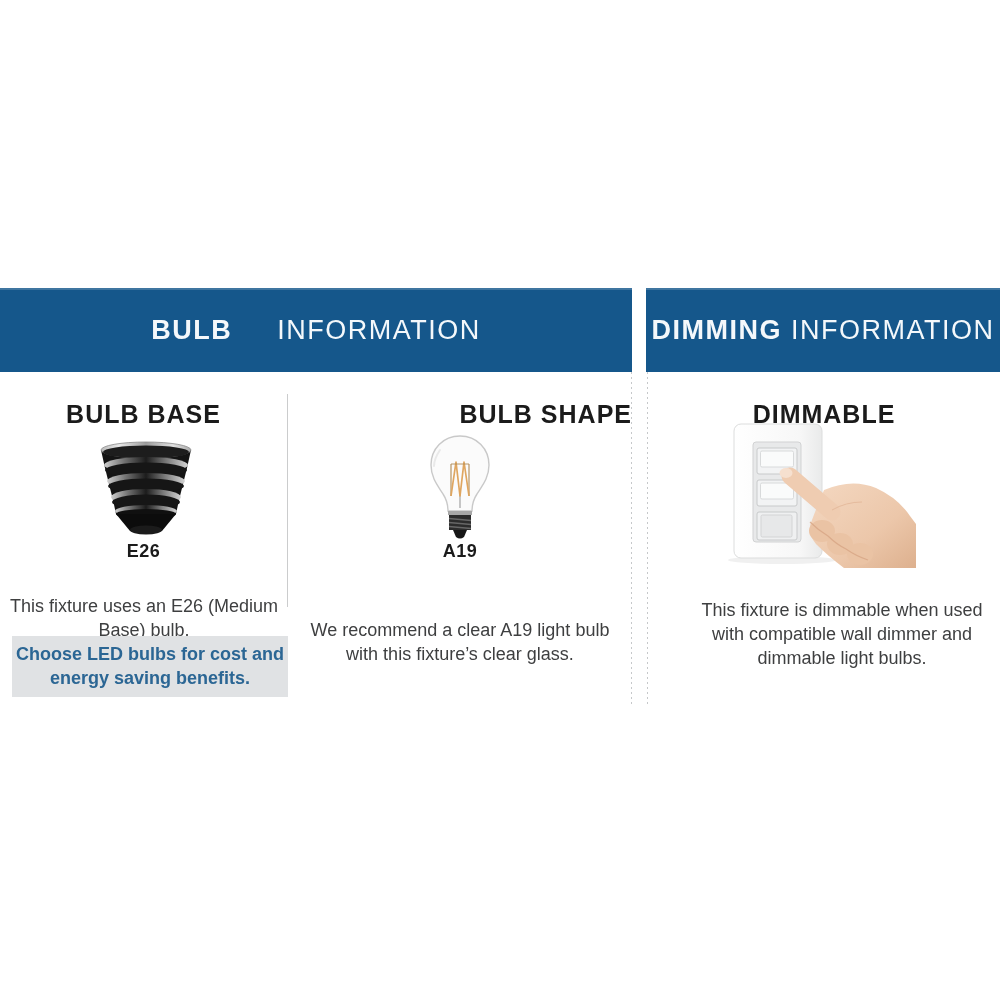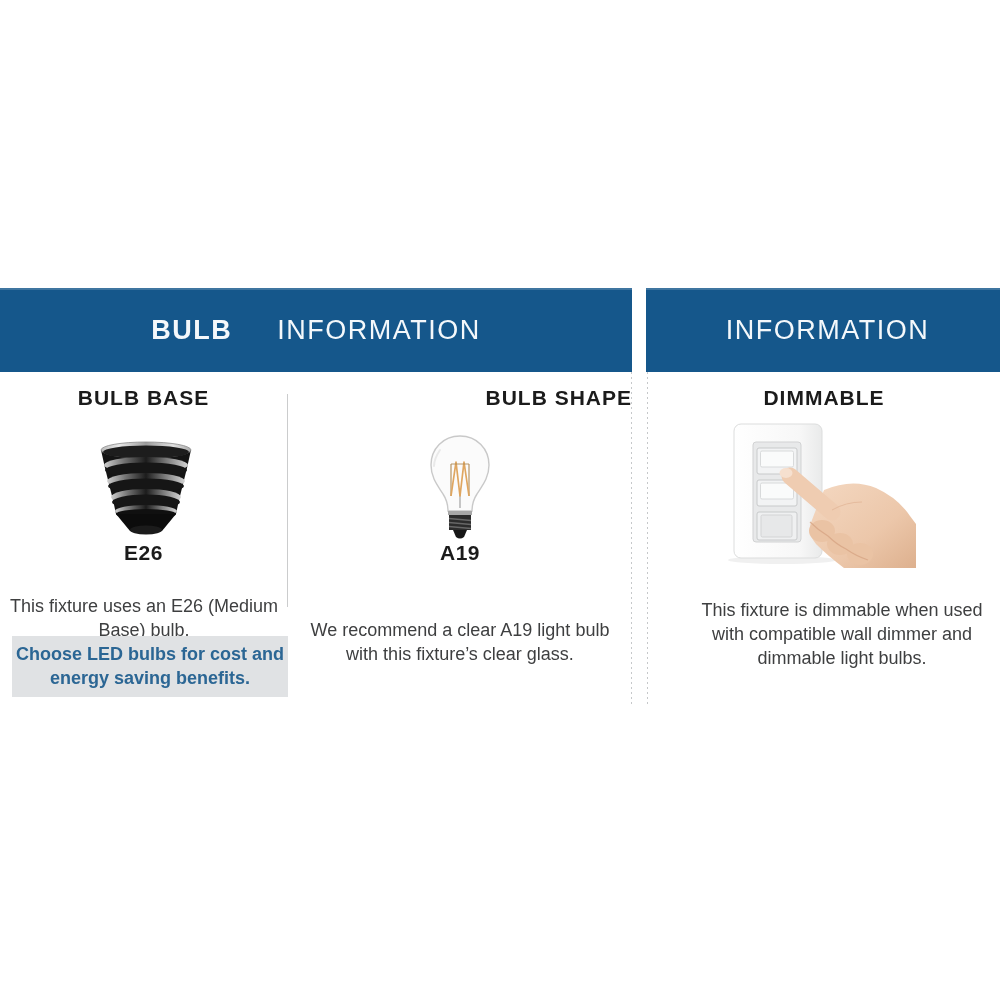--- a/index.html
+++ b/index.html
@@ -25,35 +25,35 @@
     box-shadow:inset 0 2px 0 rgba(255,255,255,0.18);
     display:flex;align-items:center;justify-content:center;
     color:#f4f8fb;font-size:27px;letter-spacing:1.5px;white-space:pre;
   }
   .banner .t-bold{font-weight:700;}
   .banner .t-reg{font-weight:400;}
   .banner-left{left:0;width:632px;gap:36px;}
   .banner-right{left:646px;width:354px;}
 
   .col-heading{
-    position:absolute;top:386px;text-align:center;
-    font-size:21px;font-weight:700;letter-spacing:1px;color:var(--heading-text);
+    position:absolute;top:400px;text-align:center;
+    font-size:25px;font-weight:700;letter-spacing:1px;color:var(--heading-text);
   }
   .h-base{left:0;width:287px;}
   .h-shape{left:288px;width:344px;text-align:right;}
   .h-dim{left:648px;width:352px;}
 
   .figure{position:absolute;}
   .fig-e26{left:86px;top:438px;width:120px;height:100px;}
   .fig-a19{left:420px;top:434px;width:80px;height:112px;}
   .fig-dimmer{left:706px;top:418px;width:210px;height:150px;}
 
   .spec-label{
     position:absolute;top:541px;text-align:center;
-    font-size:21px;font-weight:700;color:var(--heading-text);letter-spacing:0.5px;
+    font-size:18px;font-weight:700;color:var(--heading-text);letter-spacing:0.5px;
   }
   .l-e26{left:0;width:287px;}
   .l-a19{left:288px;width:344px;}
 
   .desc{
     position:absolute;text-align:center;
     font-size:18px;line-height:1.33;color:var(--body-text);
   }
   .d-base{left:9px;top:577px;width:270px;}
   .d-shape{left:305px;top:577px;width:310px;margin-top:42px;}
@@ -76,21 +76,21 @@
   .dot-1{left:630px;}
   .dot-2{left:646px;}
 </style>
 </head>
 <body>
 
 <div class="banner banner-left">
   <span class="t-bold">BULB</span><span class="t-reg"> INFORMATION</span>
 </div>
 <div class="banner banner-right">
-  <span class="t-reg"> INFORMATION</span>
+  <span class="t-bold">DIMMING</span><span class="t-reg"> INFORMATION</span>
 </div>
 
 <div class="col-heading h-base">BULB BASE</div>
 <div class="col-heading h-shape">BULB SHAPE</div>
 <div class="col-heading h-dim">DIMMABLE</div>
 
 <div class="figure fig-e26">
   <svg width="120" height="100" viewBox="0 0 120 100" xmlns="http://www.w3.org/2000/svg">
     <defs>
       <linearGradient id="rimGrad" x1="0" y1="0" x2="1" y2="0">

